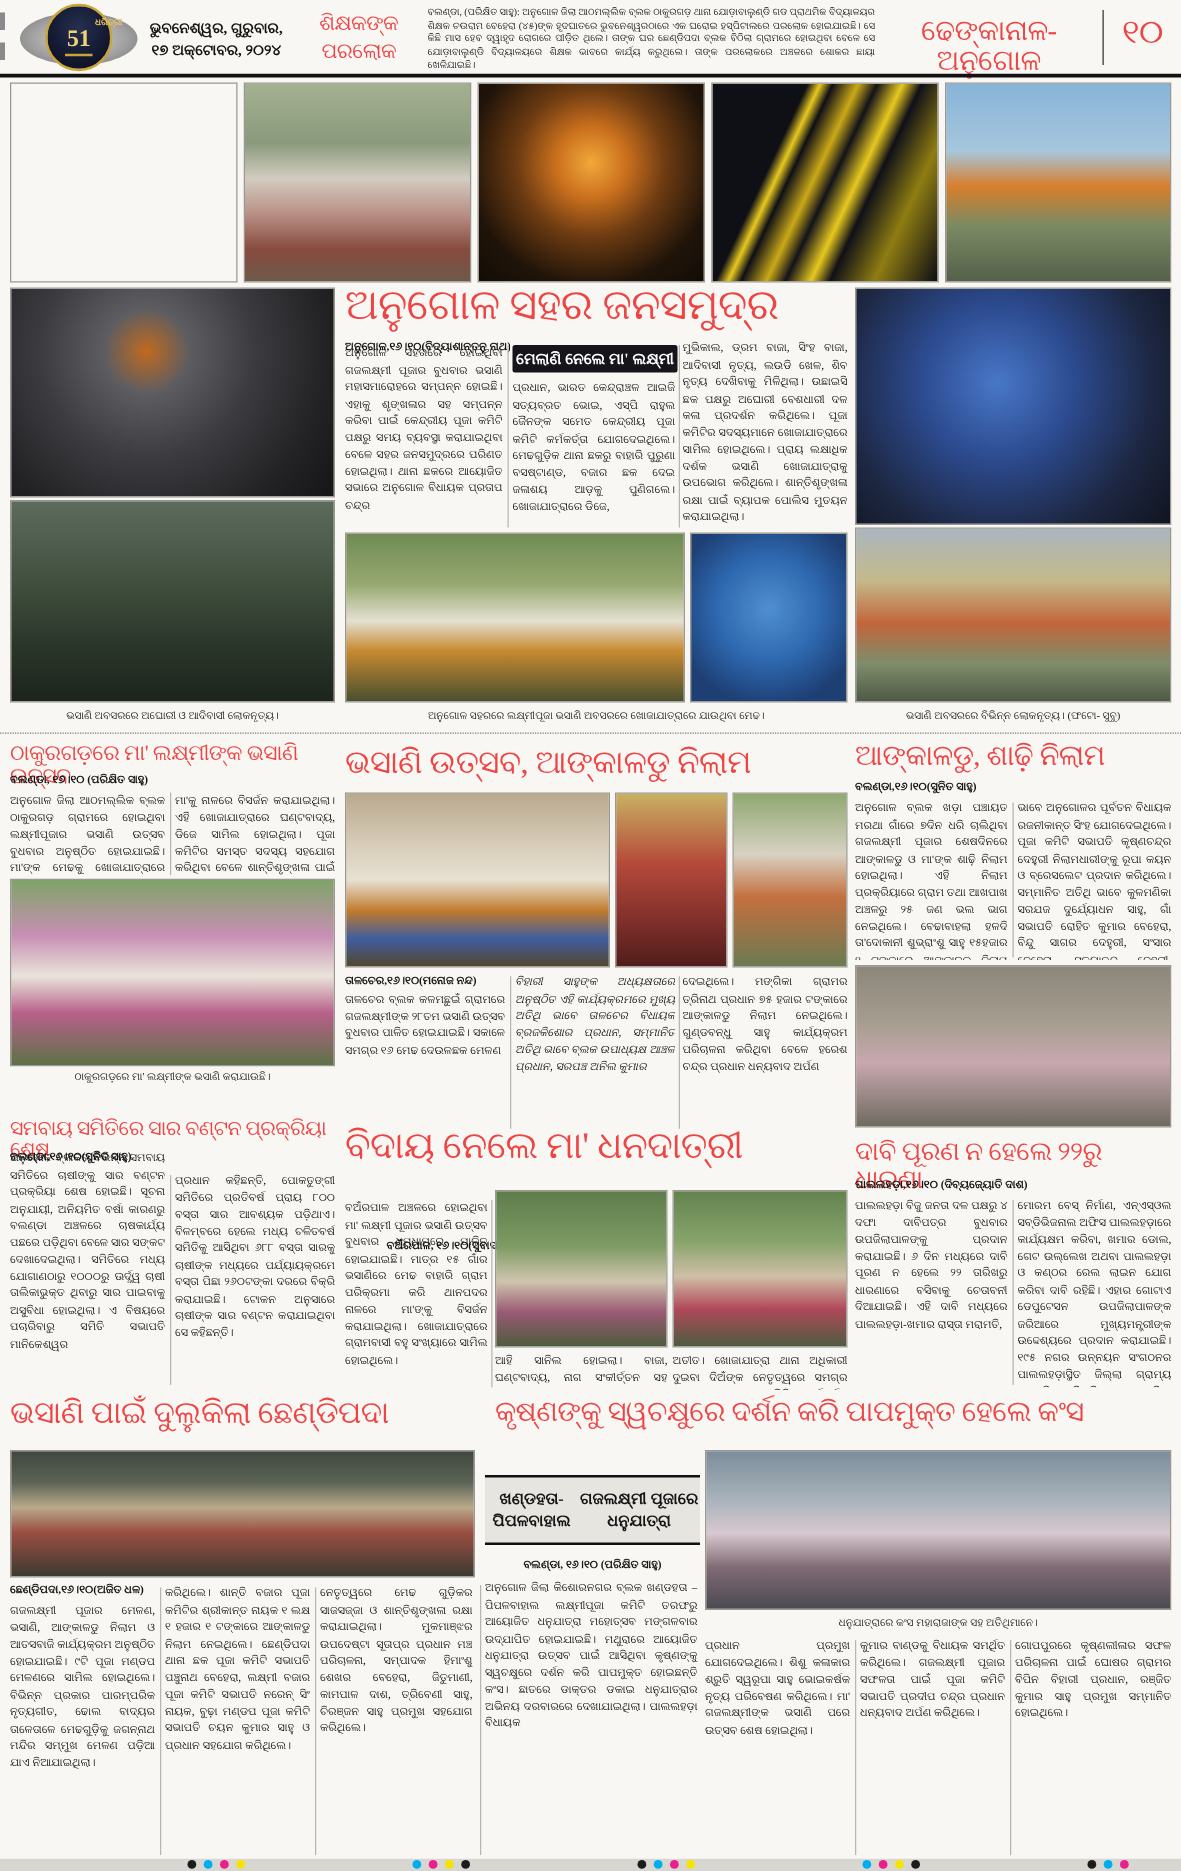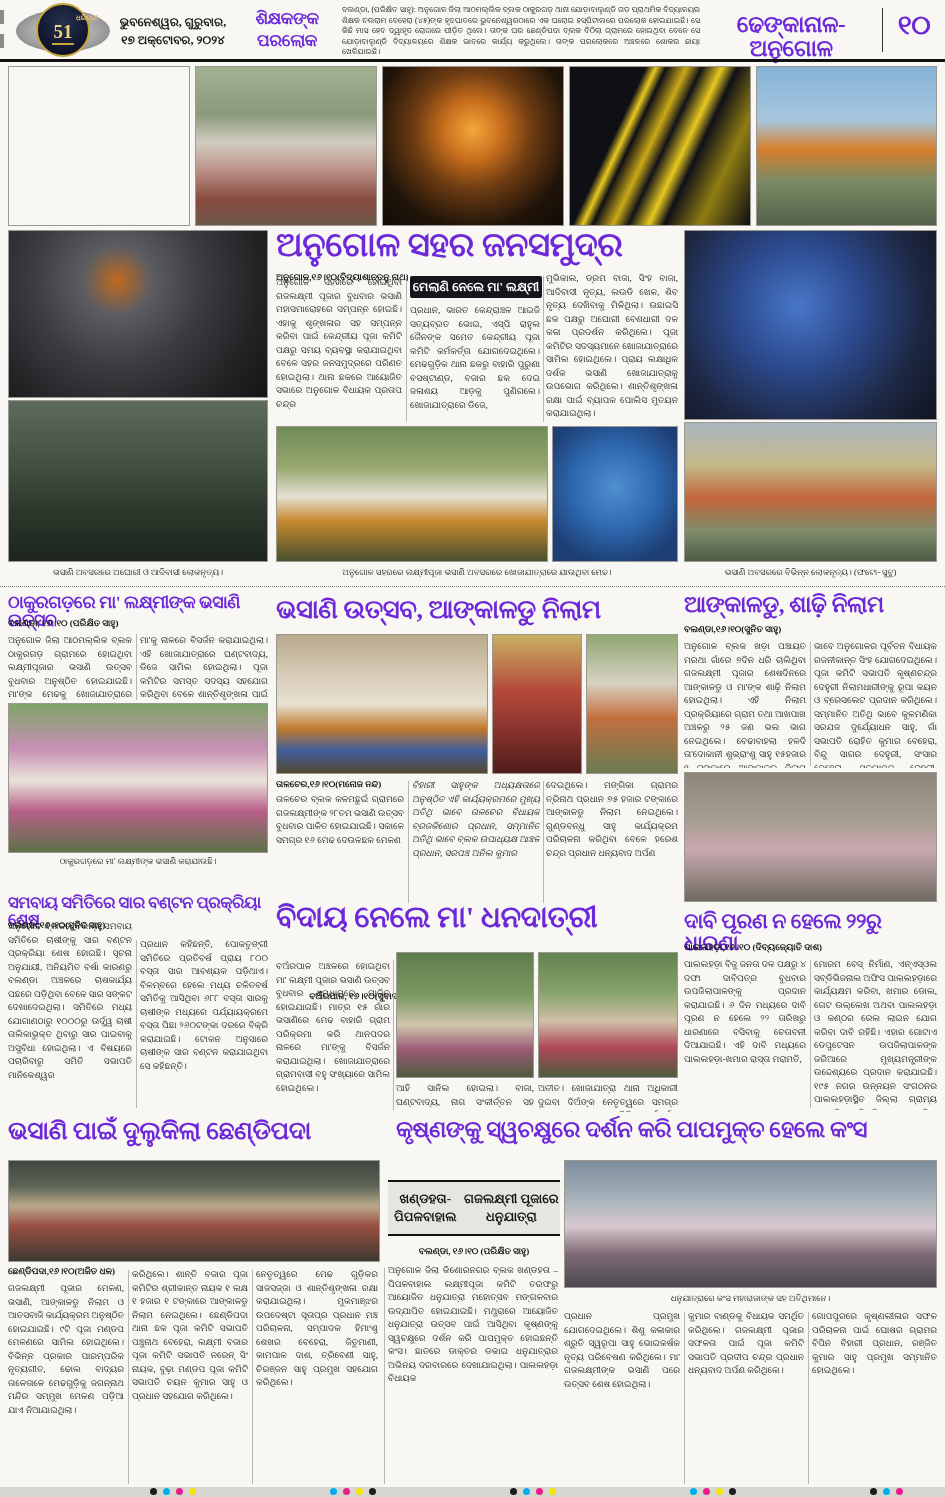--- a/index.html
+++ b/index.html
@@ -1,20 +1,20 @@
 <!DOCTYPE html>
 <html><head>
 <meta charset="utf-8">
 <style>
   html,body{margin:0;padding:0;background:#e8e6e1;}
   .pg{position:relative;width:945px;height:1497px;background:#f8f7f3;margin:0 auto;
       font-family:"Liberation Serif",serif;color:#141414;overflow:hidden;}
   .abs{position:absolute;box-sizing:border-box;}
   .ph{position:absolute;box-sizing:border-box;border:1px solid #9a9890;}
-  .hd{font-weight:bold;line-height:1.05;letter-spacing:-0.5px;color:#6d28d9;}
+  .hd{font-weight:normal;line-height:1.05;letter-spacing:-0.5px;color:#ef4444;}
   .by{font-weight:bold;font-size:9px;text-align:center;white-space:nowrap;overflow:hidden;}
   .by span{border-bottom:1px solid #444;padding-bottom:1px;}
   .bd{font-size:9px;line-height:1.5;text-align:justify;overflow:hidden;word-break:break-word;}
   .cap{font-size:8.5px;text-align:center;color:#222;overflow:hidden;white-space:nowrap;}
   .vr{position:absolute;width:1px;background:#b9b6ae;}
   .hr-dot{position:absolute;border-top:1px dotted #777;}
   .hr-solid{position:absolute;background:#111;}
   .subbox{background:#e7e5df;border-top:2px solid #111;border-bottom:2px solid #111;
           font-weight:bold;text-align:center;display:flex;align-items:center;justify-content:center;}
   .revbox{background:#15151b;color:#fff;font-weight:bold;text-align:center;

